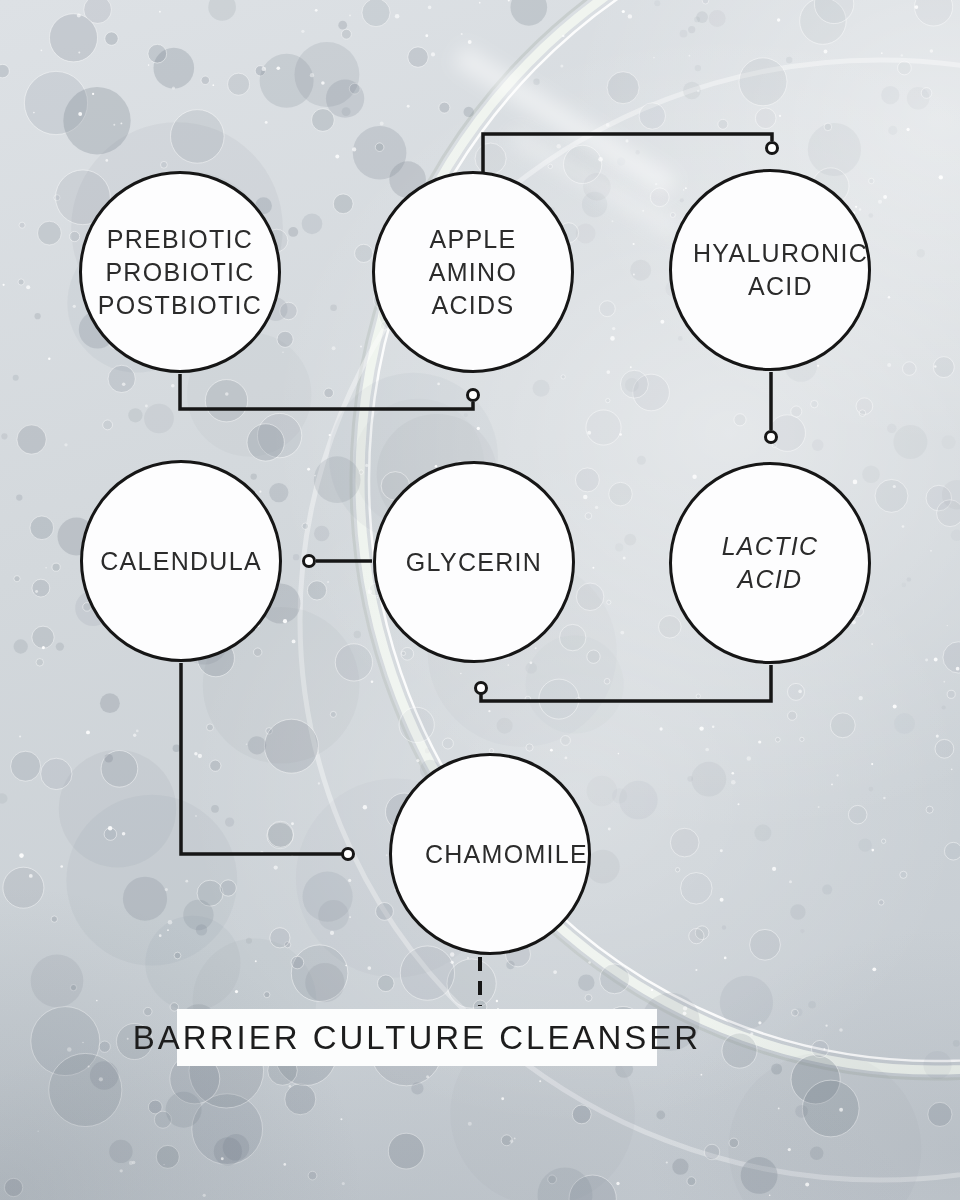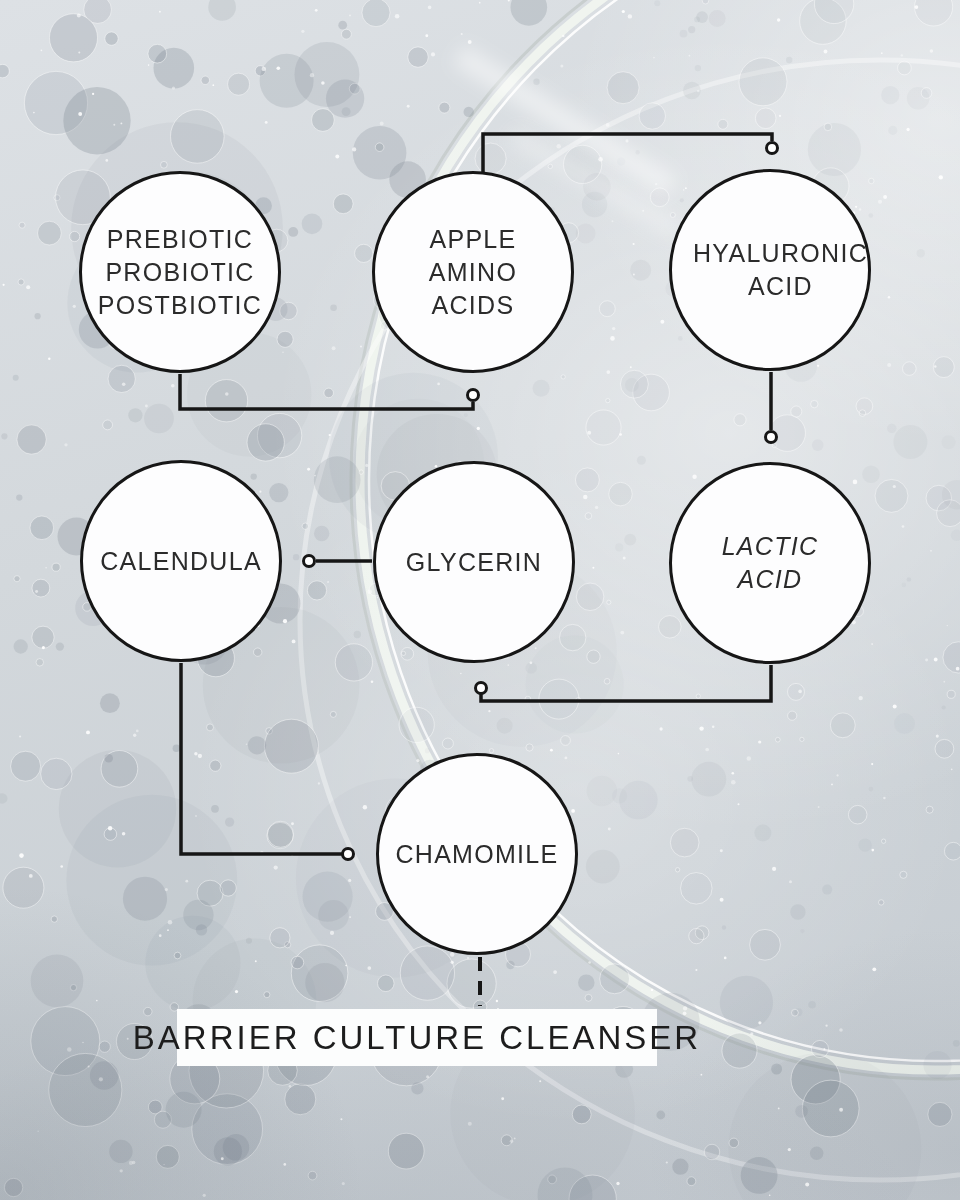--- a/index.html
+++ b/index.html
@@ -41,21 +41,21 @@
   .node .label{
     font-size:25px; line-height:33px; letter-spacing:1.3px; color:#2b2b2b;
     white-space:pre-line;
   }
   .node.n-prebiotic  { left:79px;  top:171px; }
   .node.n-apple      { left:372px; top:171px; }
   .node.n-hyaluronic { left:669px; top:169px;justify-content:flex-end; }
   .node.n-calendula  { left:80px;  top:460px; }
   .node.n-glycerin   { left:373px; top:461px; }
   .node.n-lactic     { left:669px; top:462px;font-style:italic; }
-  .node.n-chamomile  { left:376px; top:753px; }
+  .node.n-chamomile  { left:389px; top:753px;justify-content:flex-end; }
 
   
   .title-box{
     position:absolute; left:177px; top:1009px; width:480px; height:57px;
     background:#fcfdfd; display:flex; align-items:center; justify-content:center;
   }
   .title-box .title{
     font-size:33px; letter-spacing:3px; color:#1d1d1d; white-space:nowrap; font-weight:400;
   }
 </style>

